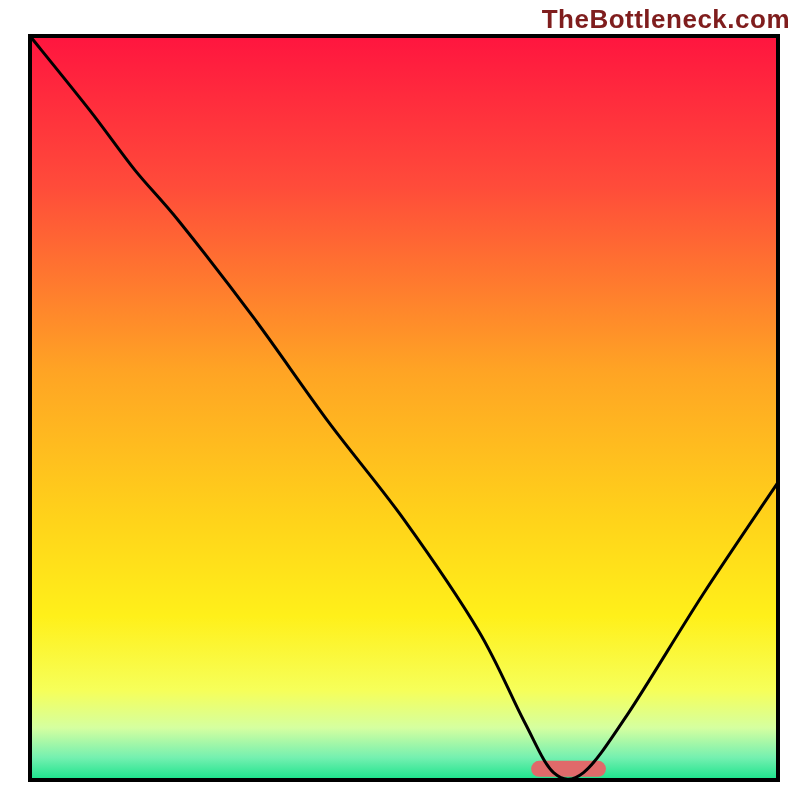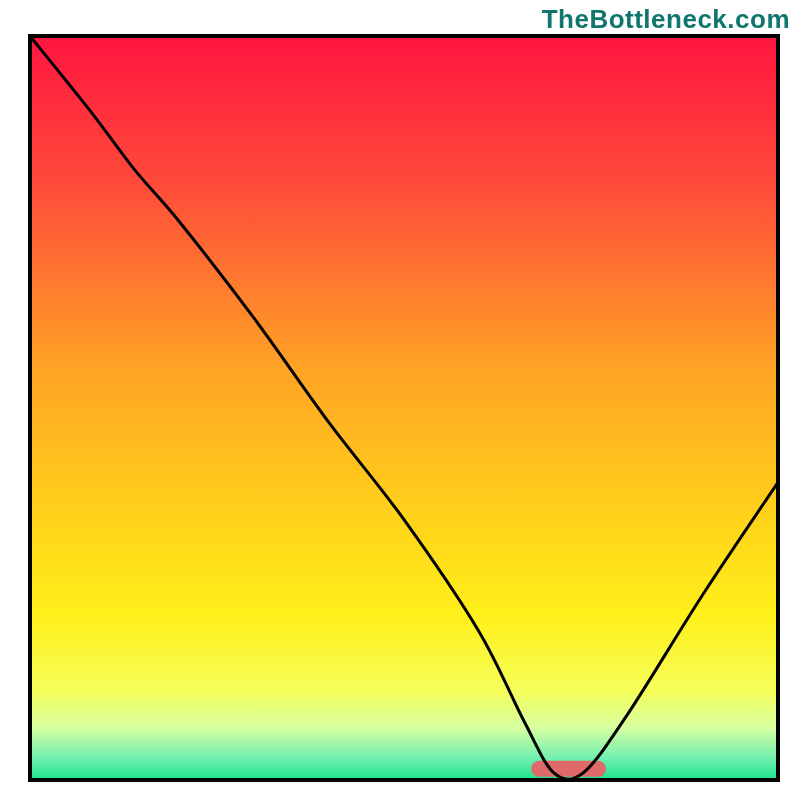--- a/index.html
+++ b/index.html
@@ -18,21 +18,21 @@
   }
   svg {
     display: block;
   }
   .watermark {
     position: absolute;
     top: 4px;
     right: 10px;
     font-size: 26px;
     font-weight: 600;
-    color: #0f766e;
+    color: #7f1d1d;
     letter-spacing: 0.5px;
     user-select: none;
   }
 </style>
 </head>
 <body>
 
 <div class="chart-wrap">
   <div class="watermark">TheBottleneck.com</div>
   <svg id="chart-svg" width="800" height="800" viewBox="0 0 800 800" preserveAspectRatio="none">

